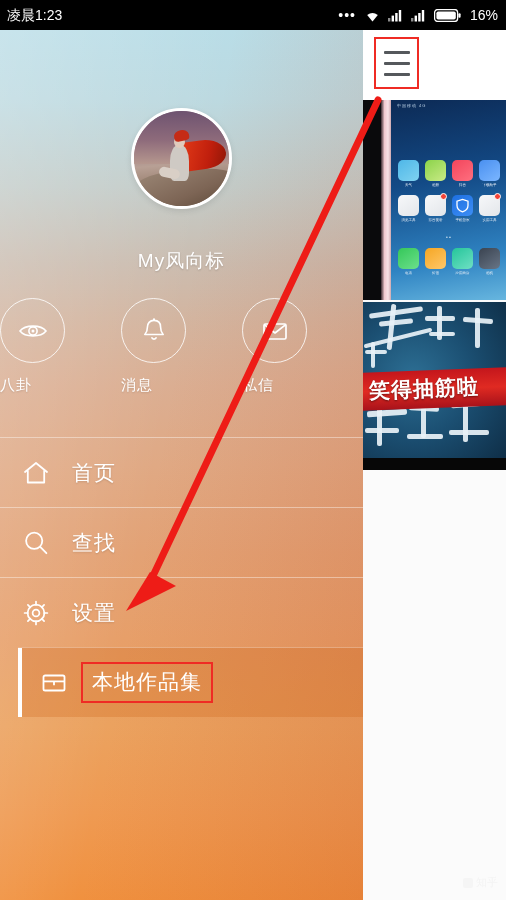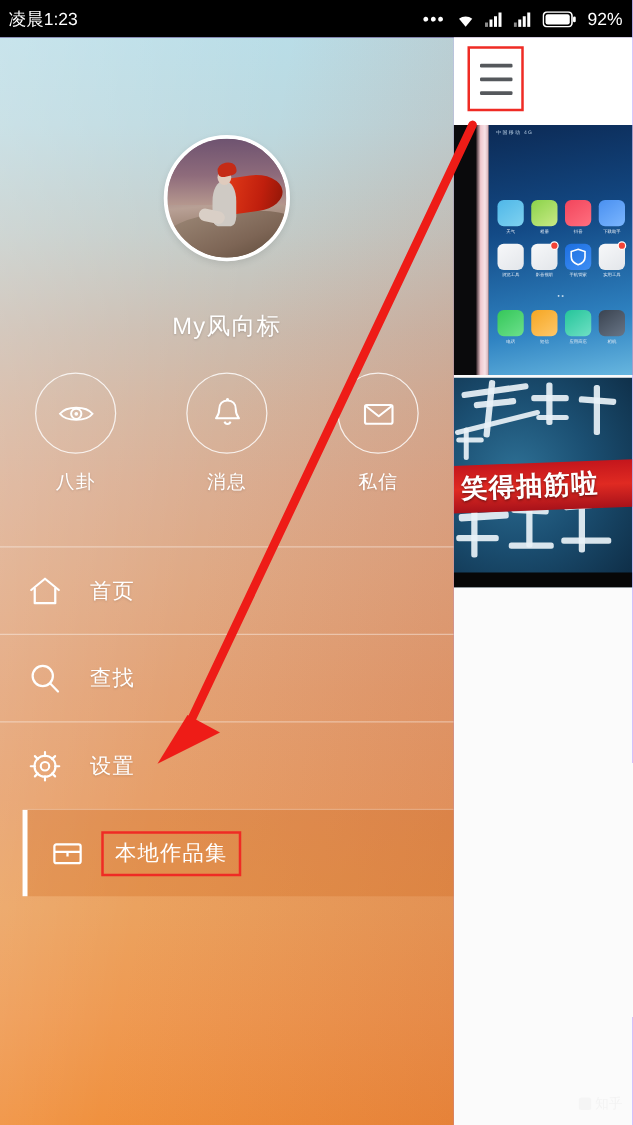--- a/index.html
+++ b/index.html
@@ -129,35 +129,35 @@
               background:#c52b16; border-radius:50% 50% 30% 30%; transform:rotate(-12deg); }
   .av-cape  { position:absolute; left:50%; top:30%; width:46%; height:30%;
               background:linear-gradient(110deg,#e23a18 0%,#c01f0d 60%,#8d1607 100%);
               border-radius:6px 70% 60% 10%; transform:rotate(-8deg); }
   .username { position:absolute; left:0; top:218px; width:363px; text-align:center;
               font-size:19px; color:#ffffff; letter-spacing:1px;
               text-shadow:0 1px 2px rgba(0,0,0,.18); }
 
   
   .circles { position:absolute; left:0; top:268px; width:363px; height:125px; display:flex; }
-  .circ-item { flex:1; display:flex; flex-direction:column; align-items:center; }
+  .circ-item { flex:1; display:flex; flex-direction:column; }
   .circ { width:65px; height:65px; border-radius:50%; border:1.6px solid rgba(255,255,255,.82);
           display:flex; align-items:center; justify-content:center; }
   .circ-lab { margin-top:13px; font-size:15px; color:#ffffff; letter-spacing:1px;
               text-shadow:0 1px 2px rgba(0,0,0,.15); }
 
   
   .menu { position:absolute; left:0; top:407px; width:363px; }
   .mrow { position:relative; height:70px; display:flex; align-items:center;
           border-top:1px solid rgba(255,255,255,.40); }
   .mrow.selected { background:rgba(205,96,20,.26); border-top-color:rgba(255,255,255,.30);margin-left:18px; }
   .mrow.selected::before { content:""; position:absolute; left:0; top:0; width:4px; height:100%;
                            background:#ffffff; }
   .m-ico { width:72px; display:flex; align-items:center; justify-content:center; }
-  .m-lab { font-size:17px; color:#ffffff; letter-spacing:1px;
+  .m-lab { font-size:21px; color:#ffffff; letter-spacing:1px;
            text-shadow:0 1px 2px rgba(0,0,0,.15); }
   .mrow.selected .m-lab { position:relative; border:2px solid #ef2b24; padding:4px 9px 5px 9px;
                           margin-left:-9px; text-shadow:none; }
 
   
   .arrow { position:absolute; left:0; top:0; width:506px; height:900px; pointer-events:none; }
 </style>
 </head>
 <body>
 
@@ -188,21 +188,21 @@
           <rect x="10.8" y="1" width="2.4" height="11.5" fill="#fff"></rect>
         </svg>
       </span>
       <span>
         <svg class="ico-batt" width="27" height="13" viewBox="0 0 27 13">
           <rect x="0.6" y="0.6" width="23" height="11.8" rx="3" ry="3" fill="none" stroke="#fff" stroke-width="1.3"></rect>
           <rect x="2.4" y="2.4" width="19.4" height="8.2" rx="1.8" ry="1.8" fill="#fff"></rect>
           <rect x="24.4" y="4.2" width="2.2" height="4.6" rx="1" fill="#fff"></rect>
         </svg>
       </span>
-      <span class="sb-batt-pct">92%</span>
+      <span class="sb-batt-pct">16%</span>
     </span>
   </div>
 
   <div class="rightpanel">
 
     <div class="rp-header">
       <div class="hamburger-box">
         <span class="hb-line"></span>
         <span class="hb-line"></span>
         <span class="hb-line"></span>

